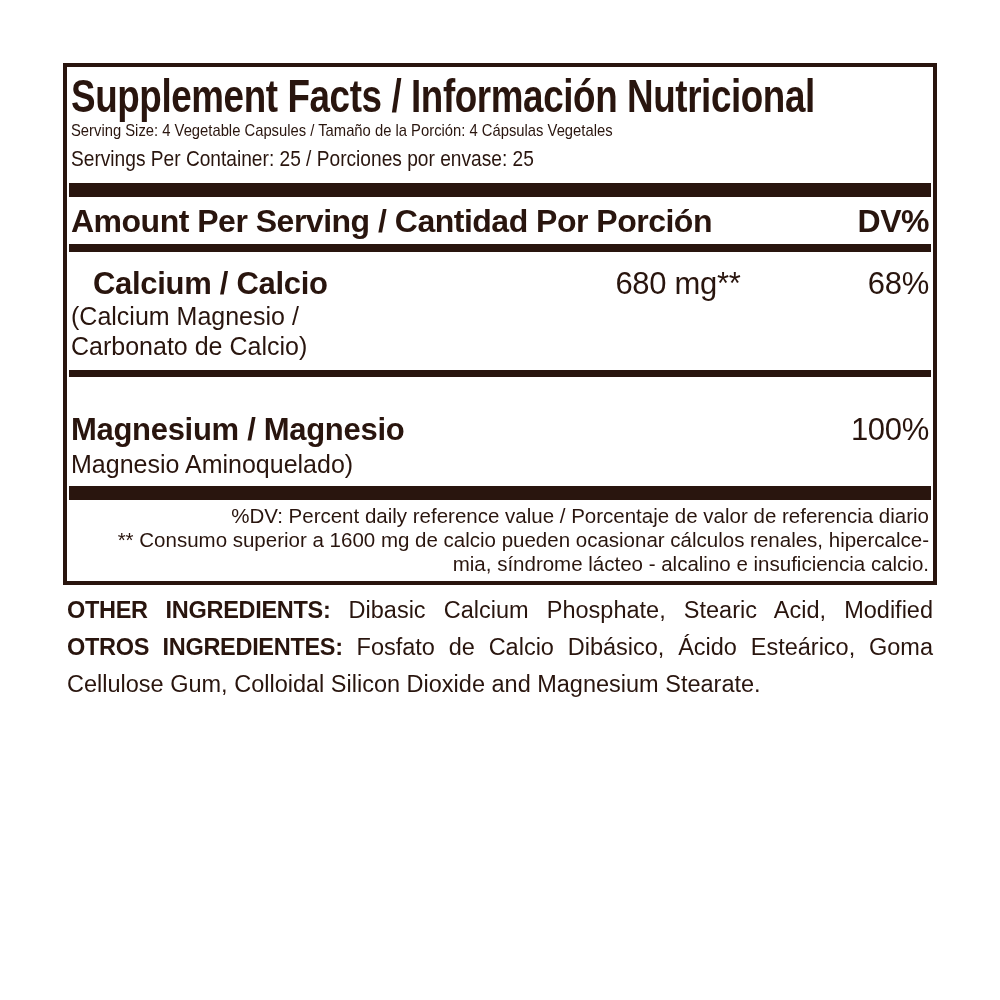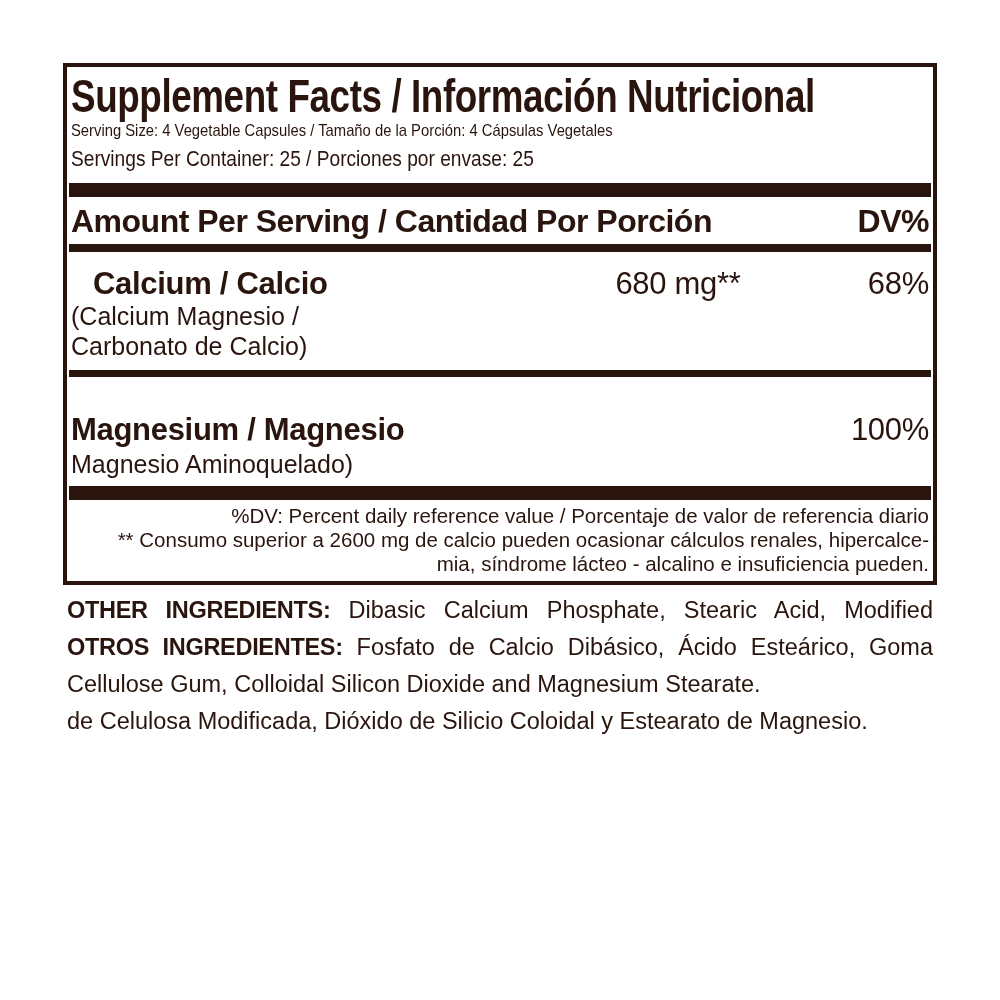--- a/index.html
+++ b/index.html
@@ -112,25 +112,24 @@
 
     <div class="fb-item nrow nrow-mg">
       <span class="nname">Magnesium / Magnesio</span>
       <span class="ndv">100%</span>
     </div>
     <div class="fb-item sub mg-sub2">Magnesio Aminoquelado)</div>
 
     <div class="bar bar-4"></div>
 
     <div class="fb-item fn fn1">%DV: Percent daily reference value / Porcentaje de valor de referencia diario</div>
-    <div class="fb-item fn fn2">** Consumo superior a 2600 mg de calcio pueden ocasionar cálculos renales, hipercalce-</div>
-    <div class="fb-item fn fn3">mia, síndrome lácteo - alcalino e insuficiencia pueden.</div>
+    <div class="fb-item fn fn2">** Consumo superior a 1600 mg de calcio pueden ocasionar cálculos renales, hipercalce-</div>
+    <div class="fb-item fn fn3">mia, síndrome lácteo - alcalino e insuficiencia calcio.</div>
 
   </div>
 
   <div class="ingredients">
     <div class="iline ijust"><span class="ilabel">OTHER INGREDIENTS:</span> <span>Dibasic Calcium Phosphate, Stearic Acid, Modified</span></div>
     <div class="iline ijust"><span class="ilabel">OTROS INGREDIENTES:</span> <span>Fosfato de Calcio Dibásico, Ácido Esteárico, Goma</span></div>
     <div class="iline">Cellulose Gum, Colloidal Silicon Dioxide and Magnesium Stearate.</div>
-    <div class="iline">de Celulosa Modificada, Dióxido de Silicio Coloidal y Estearato de Magnesio.</div>
   </div>
 
 </div>
 
 </body></html>

